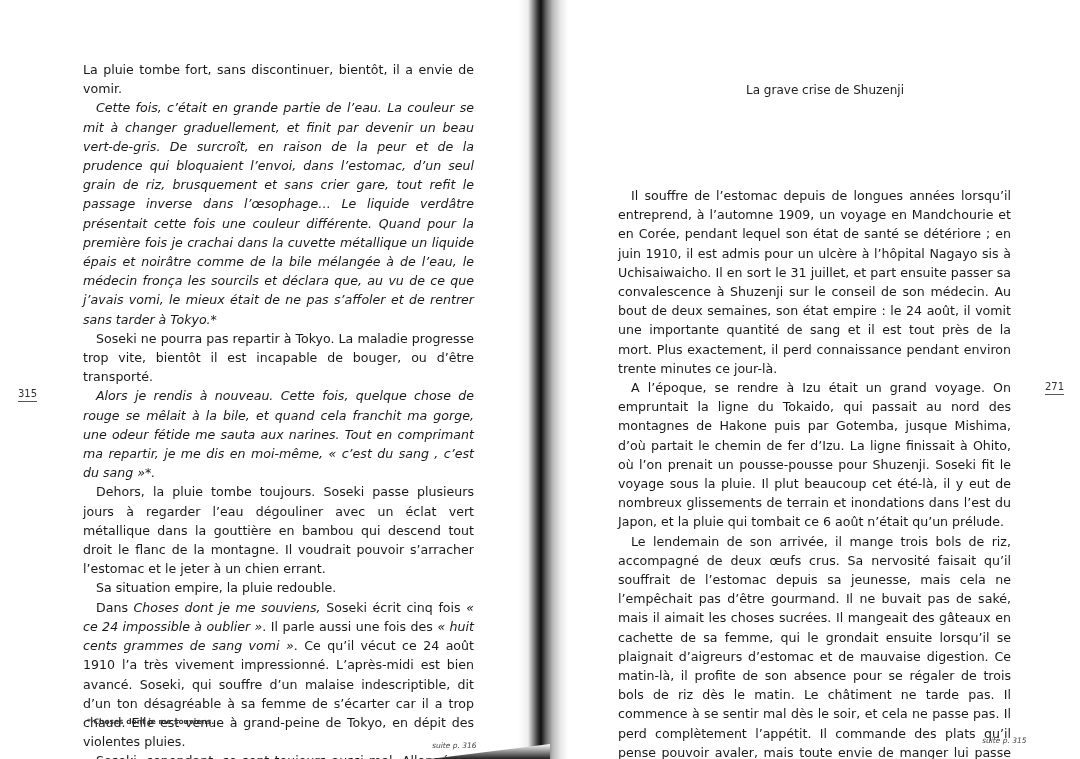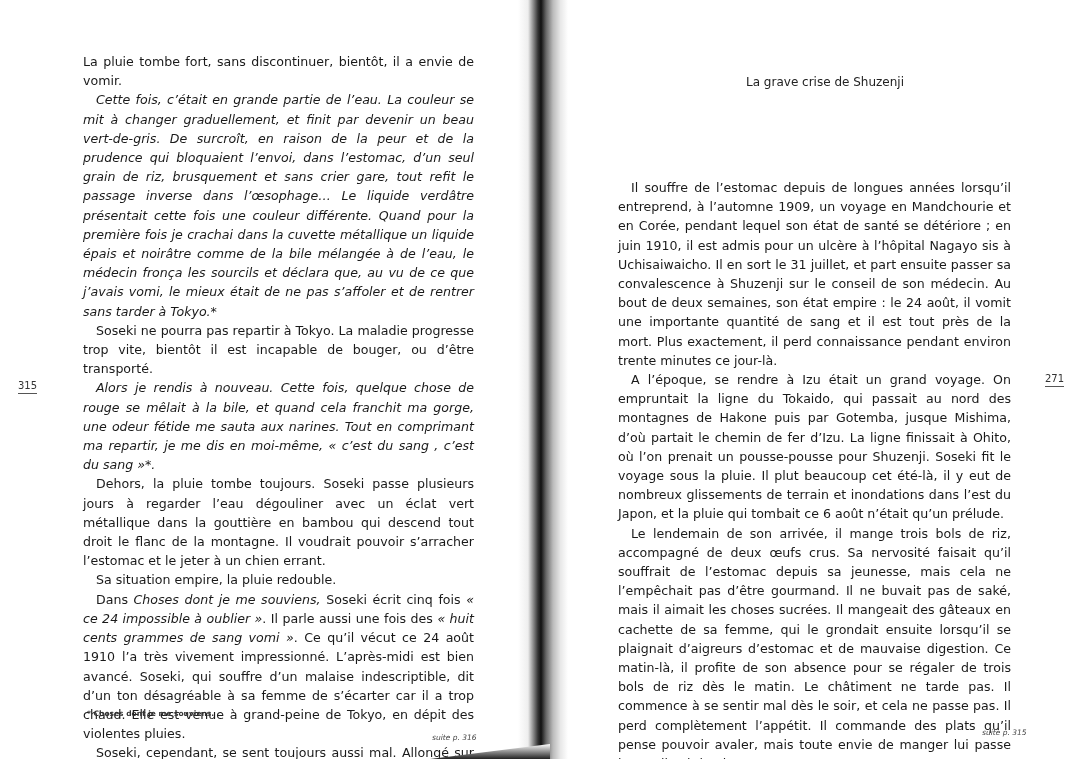--- a/index.html
+++ b/index.html
@@ -1,18 +1,18 @@
 <!DOCTYPE html>
 <html><head>
 <meta charset="utf-8">
 <style>
   html, body { margin:0; padding:0; }
   body { width:1080px; height:759px; background:#fff; position:relative; overflow:hidden;
          font-family:"DejaVu Sans", sans-serif; color:#1a1a1a; }
-  .page { position:absolute; top:8px; height:592px; }
+  .page { position:absolute; top:16px; height:592px; }
   .left { left:0; width:540px; background:#fff; }
   .right { left:540px; width:540px; background:#fff; }
   .gutter { position:absolute; top:0; left:518px; width:50px; height:759px;
     background:linear-gradient(to right,#fff 0%,#eee 20%,#333 40%,#111 46%,#666 56%,#bbb 70%,#e8e8e8 85%,#fff 100%); }
   .bottom-shadow { position:absolute; left:430px; top:744px; width:120px; height:15px;
     background:linear-gradient(to bottom,#fff,#222); clip-path:polygon(0 100%,100% 0,100% 100%); }
   .text { position:absolute; font-size:12.6px; line-height:19.2px; text-align:justify; }
   .left .text { left:83px; top:44px; width:391px; }
   .right .text { left:78px; top:170px; width:393px; }
   .text p { margin:0; text-indent:13px; }

